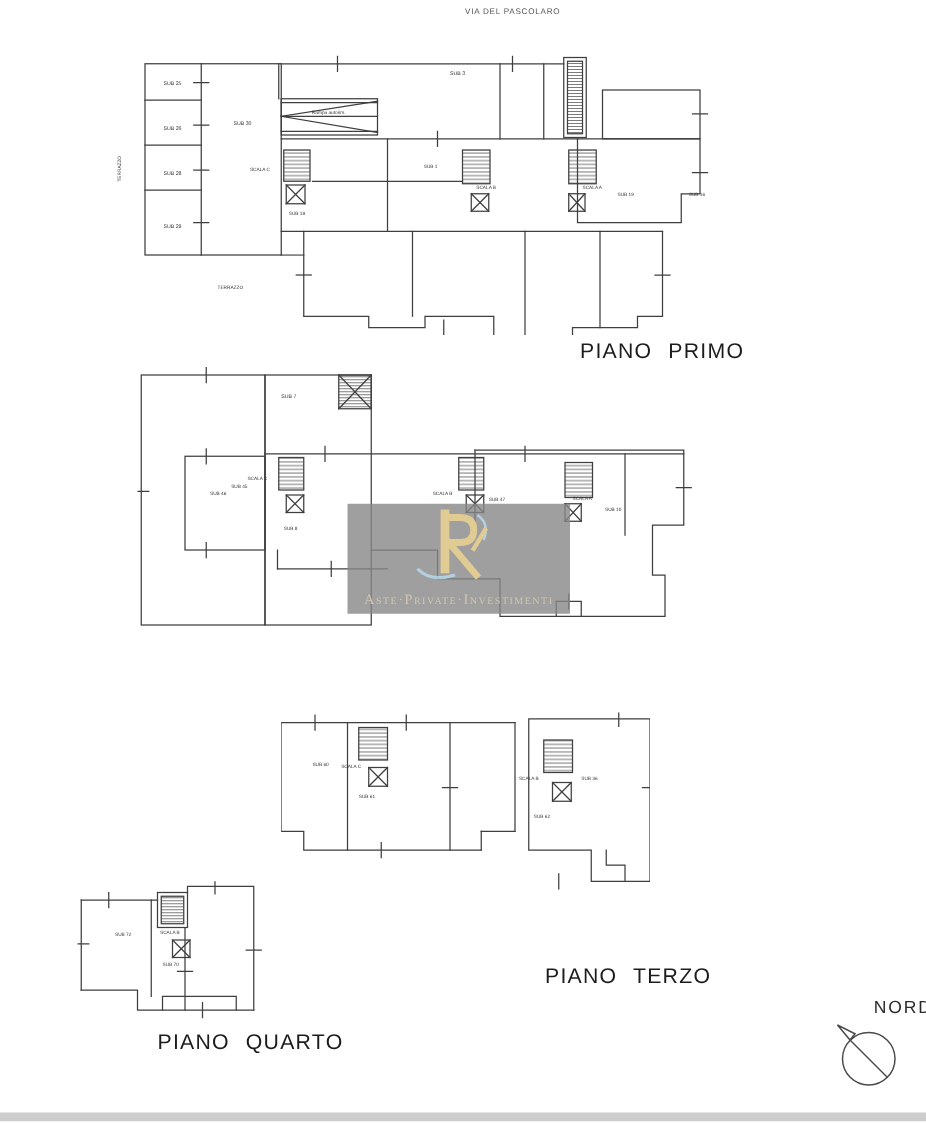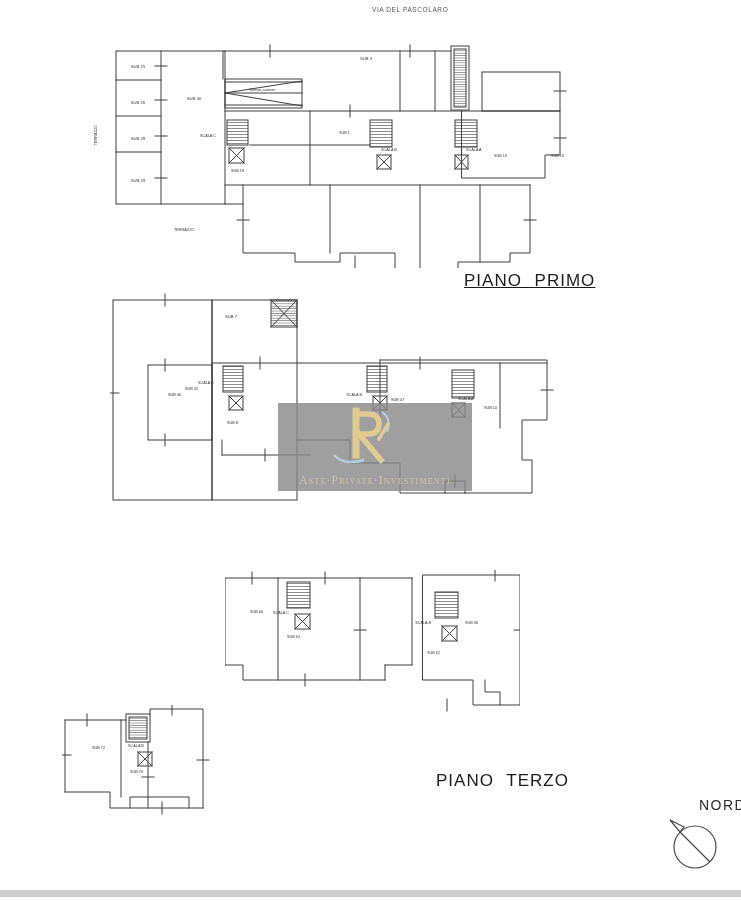--- a/index.html
+++ b/index.html
@@ -114,21 +114,21 @@
     <text class="plan-lbl-xs" x="126" y="97" text-anchor="end">SCALA C</text>
     <text class="plan-lbl-xs" x="141" y="132">SUB 18</text>
     <text class="plan-lbl-xs" x="249" y="94">SUB 1</text>
     <text class="plan-lbl-xs" x="291" y="111">SCALA B</text>
     <text class="plan-lbl-xs" x="376" y="111">SCALA A</text>
     <text class="plan-lbl-xs" x="404" y="117">SUB 19</text>
     <text class="plan-lbl-xs" x="461" y="117">SUB 16</text>
     <text class="plan-lbl-xs" x="7" y="95" transform="rotate(-90 7 95)" text-anchor="middle">TERRAZZO</text>
     <text class="plan-lbl-xs" x="84" y="191">TERRAZZO</text>
   </svg>
-  <div class="abs floor-title" style="left:464px;top:271px;text-decoration:underline;">PIANO PRIMO</div>
+  <div class="abs floor-title" style="left:464px;top:271px;">PIANO PRIMO</div>
 
   <svg class="abs" style="left:110px;top:293px;" width="450" height="217" viewBox="0 0 450 217">
     <g stroke="#3f3f3f" stroke-width="1" fill="none" stroke-linecap="square">
       <rect x="3" y="7" width="99" height="200"></rect>
       <rect x="102" y="7" width="85" height="200"></rect>
       <rect x="38" y="72" width="64" height="75"></rect>
       <line x1="55" y1="1" x2="55" y2="13"></line>
       <line x1="-3" y1="100" x2="9" y2="100"></line>
       <line x1="55" y1="66" x2="55" y2="78"></line>
       <line x1="55" y1="141" x2="55" y2="153"></line>
@@ -170,21 +170,21 @@
     <text class="plan-lbl-xs" x="58" y="103">SUB 46</text>
     <text class="plan-lbl-xs" x="88" y="97" text-anchor="end">SUB 45</text>
     <text class="plan-lbl-xs" x="104" y="91" text-anchor="end">SCALA C</text>
     <text class="plan-lbl-xs" x="117" y="131">SUB 8</text>
     <text class="plan-lbl-xs" x="281" y="108">SUB 47</text>
     <text class="plan-lbl-xs" x="252" y="103" text-anchor="end">SCALA B</text>
     <text class="plan-lbl-xs" x="348" y="107">SCALA A</text>
     <text class="plan-lbl-xs" x="374" y="116">SUB 10</text>
   </svg>
 
-  <div id="watermark" class="abs" style="left:278px;top:403px;width:194px;height:88px;">
+  <div id="watermark" class="abs" style="left:278px;top:403px;width:178px;height:88px;">
     <svg class="abs" style="left:50px;top:2px;" width="80" height="62" viewBox="0 0 80 62">
       <path d="M6,50 Q16,61 36,55" stroke="#b8dcf0" stroke-width="2.5" fill="none" opacity="0.8"></path>
       <path d="M54,7 Q64,14 59,27" stroke="#b8dcf0" stroke-width="2" fill="none" opacity="0.8"></path>
       <g stroke="#e0cb92" fill="none" stroke-linecap="square">
         <path d="M28,6 V50" stroke-width="7"></path>
         <path d="M28,9 H40 Q51,9 51,19 Q51,29 40,29 H28" stroke-width="5.5"></path>
         <path d="M31,29 L53,55" stroke-width="5.5"></path>
         <path d="M60,19 L51,34" stroke-width="3.5"></path>
       </g>
     </svg>
@@ -253,20 +253,21 @@
       <line x1="25" y1="9" x2="25" y2="21"></line>
       <line x1="110" y1="-2" x2="110" y2="10"></line>
       <line x1="135" y1="55" x2="147" y2="55"></line>
       <line x1="80" y1="72" x2="92" y2="72"></line>
       <line x1="100" y1="97" x2="100" y2="109"></line>
     </g>
     <text class="plan-lbl-xs" x="30" y="44">SUB 72</text>
     <text class="plan-lbl-xs" x="66" y="42">SCALA B</text>
     <text class="plan-lbl-xs" x="68" y="68">SUB 70</text>
   </svg>
+  <div class="abs floor-title" style="left:126px;top:824px;">PIANO QUARTO</div>
 
   <div class="abs nord-label" style="left:661px;top:797px;">NORD</div>
   <svg class="abs" style="left:655px;top:815px;" width="80" height="60" viewBox="0 0 80 60">
     <g stroke="#4a4a4a" stroke-width="1.2" fill="none">
       <circle cx="40" cy="32" r="21"></circle>
       <line x1="25" y1="17" x2="55" y2="47"></line>
       <path d="M25,17 L15,5 L29,12 Z"></path>
     </g>
   </svg>
 

